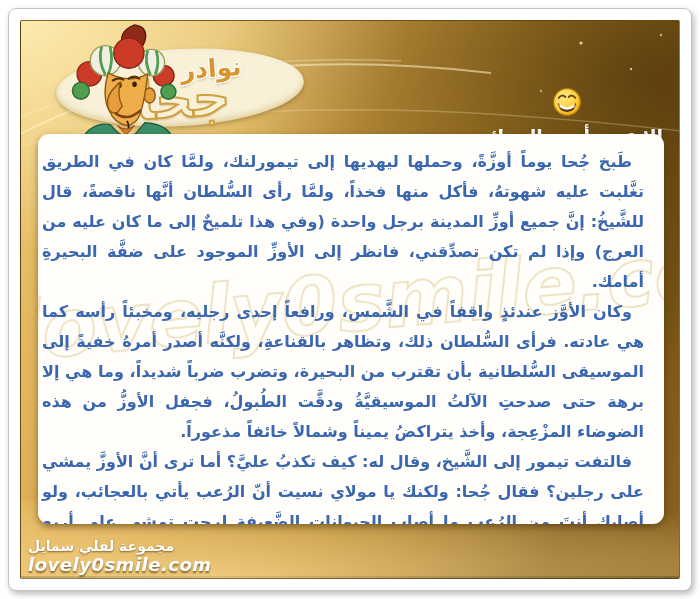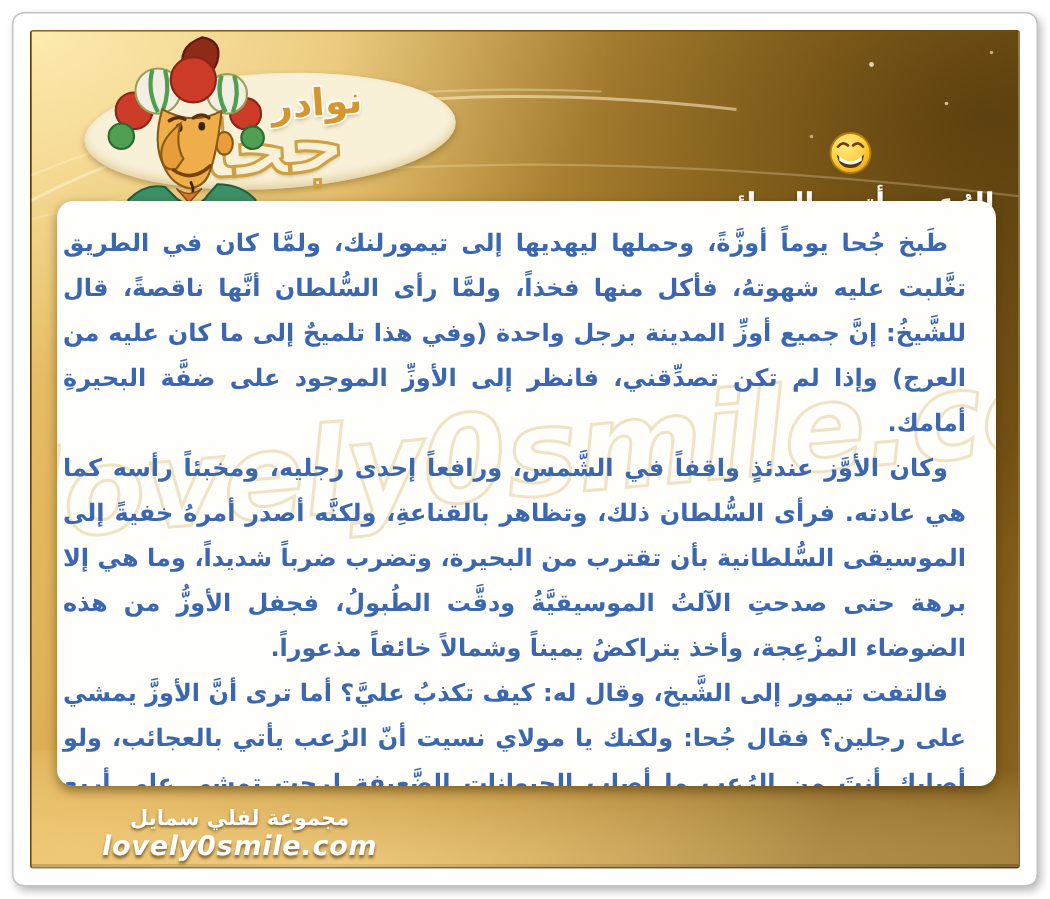--- a/index.html
+++ b/index.html
@@ -34,21 +34,21 @@
   
   .content-box{position:absolute;left:17px;top:113px;width:626px;height:390px;z-index:4;
         background:#fffefa;border-radius:11px;box-shadow:0 3px 7px rgba(70,45,5,.55);overflow:hidden;}
   .watermark{position:absolute;left:-25px;top:118px;z-index:0;white-space:nowrap;pointer-events:none;
         font-style:italic;font-weight:bold;font-size:80px;color:transparent;
         -webkit-text-stroke:2px rgba(209,170,88,.32);transform:rotate(-5deg);}
   .story{position:relative;z-index:1;padding:13px 20px 0 4px;direction:rtl;text-align:justify;
         color:#3a67b0;font-size:16px;font-weight:bold;line-height:30px;}
   .story p{margin:0;text-indent:12px;}
   
-  .credit{position:absolute;left:7px;bottom:3px;z-index:2;text-align:center;color:#ffffff;margin-left:40px;}
+  .credit{position:absolute;left:7px;bottom:3px;z-index:2;text-align:left;color:#ffffff;}
   .credit .ar{font-size:14px;font-weight:bold;direction:rtl;text-shadow:0 1px 2px rgba(70,45,5,.65);}
   .credit .en{font-size:18px;font-weight:bold;font-style:italic;letter-spacing:.5px;
         text-shadow:0 2px 2px rgba(70,45,5,.65);}
 </style>
 </head>
 <body>
 
 <div class="stage">
   <div class="card"></div>
 

